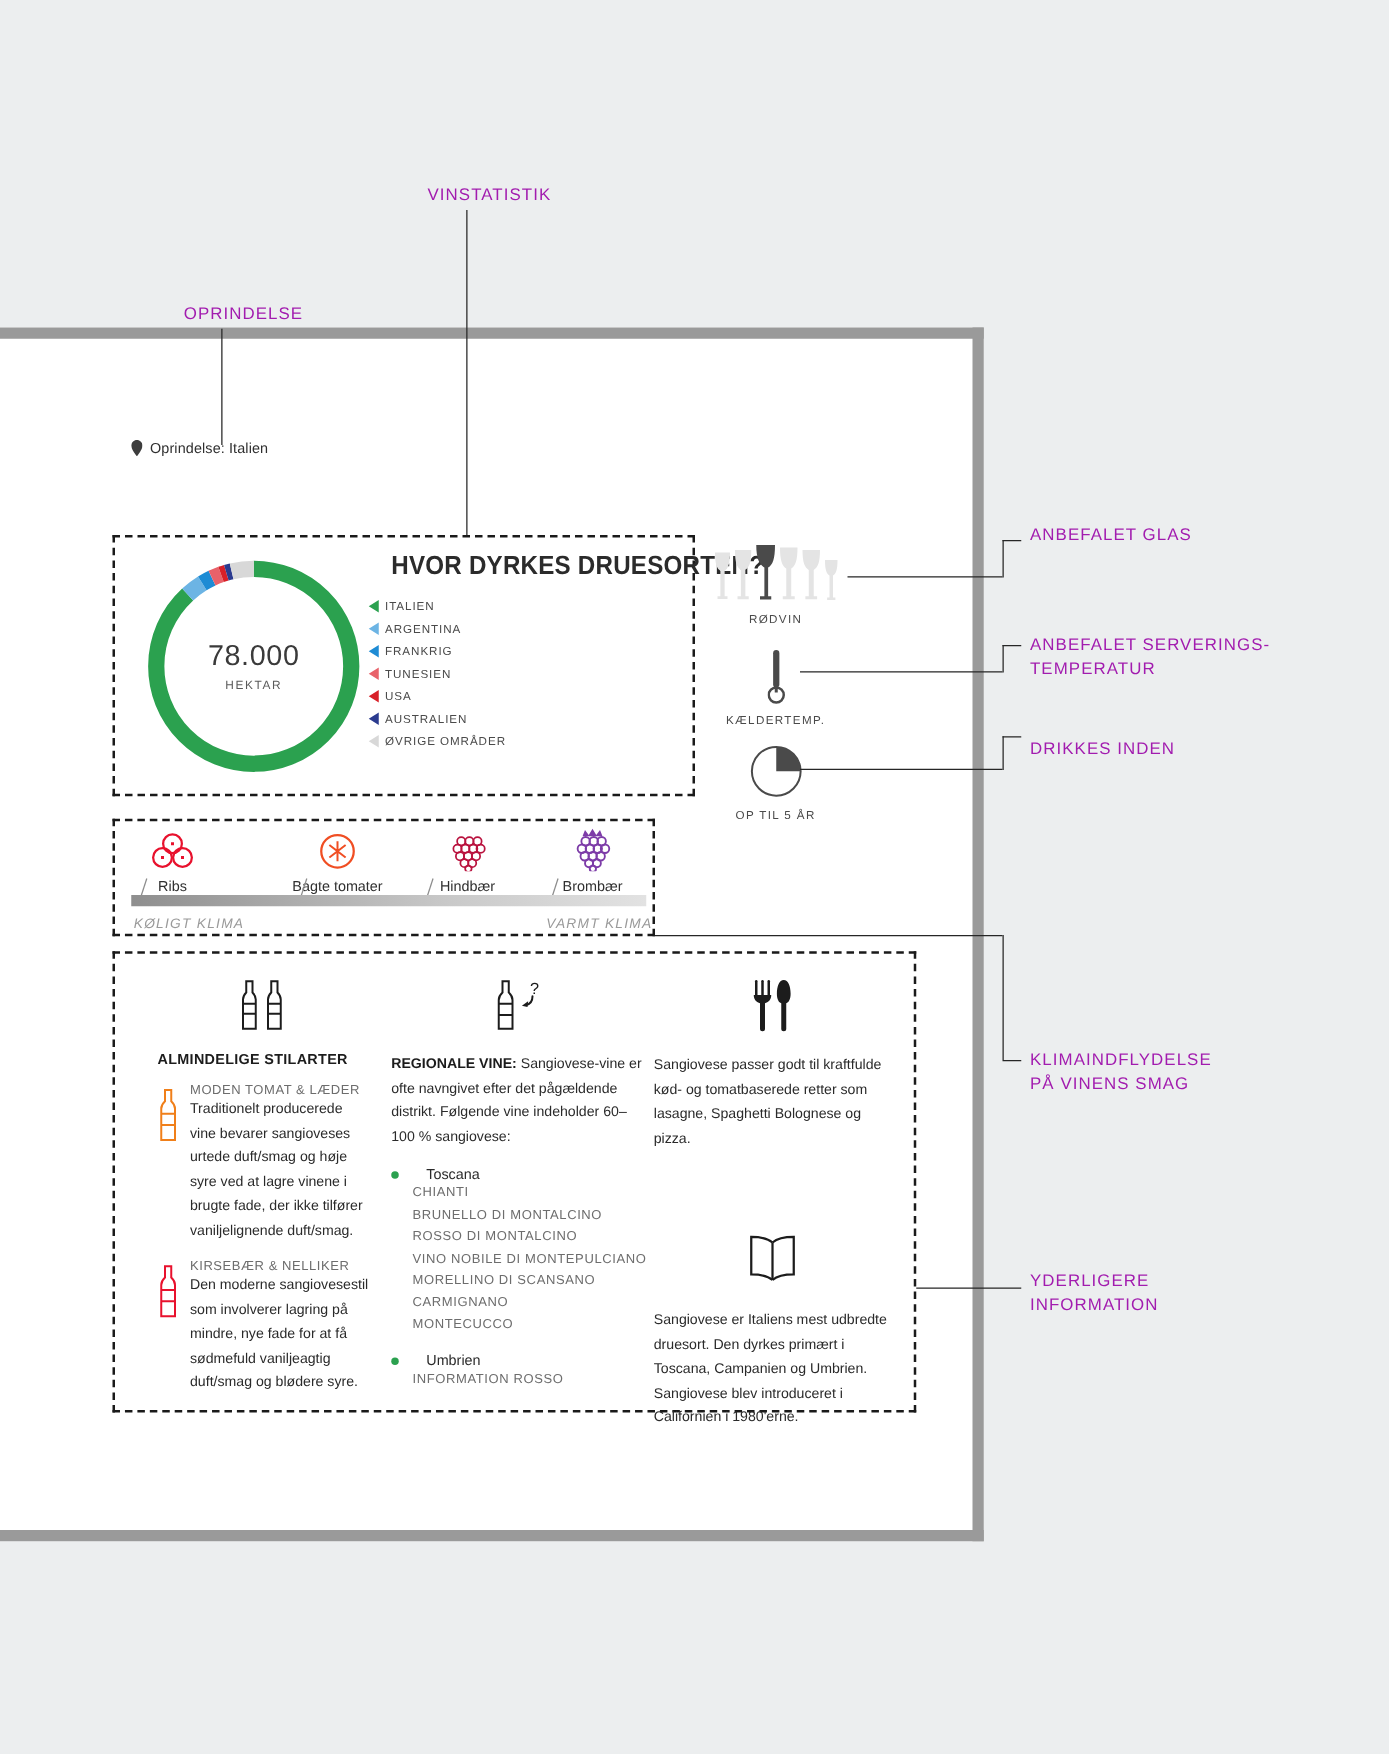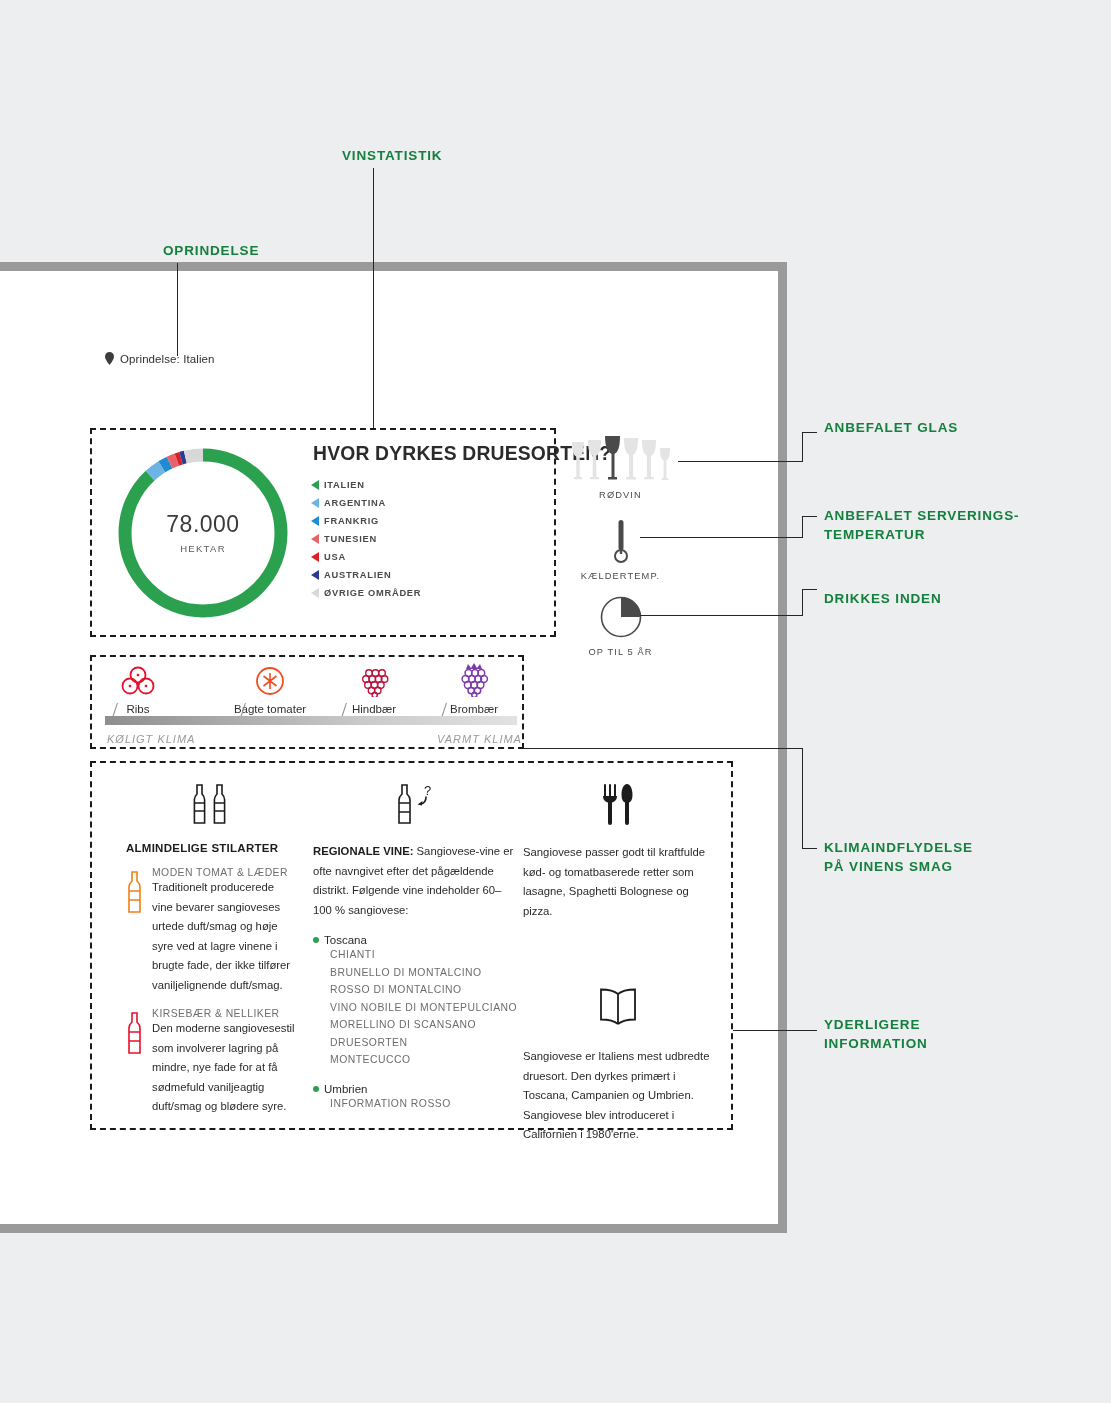--- a/index.html
+++ b/index.html
@@ -20,24 +20,23 @@
     background:#ffffff;
     box-sizing:border-box;
     border-left:none;
   }
 
   
   .callout{
     position:absolute;
     font-size:13.5px;
     letter-spacing:.85px;
-    color:#15803d;
+    color:#a21caf;
     line-height:19px;
     white-space:pre-line;
-    font-weight:bold;
   }
 
   
   .vline{position:absolute;width:1px;background:#262626;}
   .hline{position:absolute;height:1px;background:#262626;}
 
   
   .origin-row{
     position:absolute;left:105px;top:352px;
     display:flex;align-items:flex-end;gap:6px;
@@ -65,21 +64,21 @@
   .donut-num{font-size:23px;color:#3a3a3a;letter-spacing:.5px;line-height:1;}
   .donut-unit{font-size:9.5px;color:#5a5a5a;letter-spacing:1.3px;margin-top:7px;}
 
   
   .donut-title{
     position:absolute;left:313px;top:441px;
     font-size:21px;font-weight:600;color:#2b2b2b;
     letter-spacing:.2px;
     transform:scaleX(.92);transform-origin:left center;
   }
-  .legend{position:absolute;left:311px;top:476px;font-weight:bold;}
+  .legend{position:absolute;left:295px;top:476px;}
   .legend-item{display:flex;align-items:center;height:18px;}
   .legend-tri{
     width:0;height:0;margin-right:5px;
     border-top:5px solid transparent;
     border-bottom:5px solid transparent;
     border-right:8px solid #000;
   }
   .legend-label{font-size:9.3px;letter-spacing:.75px;color:#4a4a4a;}
 
   
@@ -103,36 +102,36 @@
   .col-head{
     font-size:11.5px;font-weight:bold;color:#1c1c1c;letter-spacing:.25px;
     margin-top:14px;
   }
   .body-txt{font-size:11.3px;line-height:19.5px;color:#2a2a2a;}
   .style-block{display:flex;gap:9px;margin-top:13px;}
   .style-ttl{font-size:10.4px;color:#6d6d6d;letter-spacing:.45px;}
   .style-body{font-size:11.3px;line-height:19.5px;color:#2a2a2a;}
   .bold-lead{font-weight:bold;color:#1c1c1c;}
   .region{margin-top:14px;}
-  .region-name{display:flex;align-items:center;gap:5px;font-size:11.5px;color:#2a2a2a;}
+  .region-name{display:flex;align-items:center;gap:22px;font-size:11.5px;color:#2a2a2a;}
   .dot{width:6px;height:6px;border-radius:50%;background:#2BA14F;display:inline-block;}
   .region-list{margin-left:17px;}
   .region-wine{font-size:10.4px;letter-spacing:.5px;color:#6d6d6d;line-height:17.5px;}
 </style>
 </head>
 <body>
 
 <div class="stage">
 
   <div class="grey-frame"></div>
 
   <div class="callout" style="left:342px;top:146px;">VINSTATISTIK</div>
   <div class="vline" style="left:373px;top:168px;height:260px;"></div>
 
-  <div class="callout" style="left:147px;top:241px;margin-left:16px;">OPRINDELSE</div>
+  <div class="callout" style="left:147px;top:241px;">OPRINDELSE</div>
   <div class="vline" style="left:177px;top:263px;height:93px;"></div>
 
   <div class="origin-row">
     <span>
       <svg class="pin" viewBox="0 0 9 13">
           <path d="M4.5 0C2 0 0 2 0 4.5C0 7.6 4.5 13 4.5 13S9 7.6 9 4.5C9 2 7 0 4.5 0Z" fill="#3d3d3d"></path>
         </svg>
     </span>
     <span>Oprindelse: Italien</span>
   </div>
@@ -391,21 +390,21 @@
           <div class="region-name">
             <span class="dot"></span>
             <span>Toscana</span>
           </div>
           <div class="region-list">
             <div class="region-wine">CHIANTI</div>
             <div class="region-wine">BRUNELLO DI MONTALCINO</div>
             <div class="region-wine">ROSSO DI MONTALCINO</div>
             <div class="region-wine">VINO NOBILE DI MONTEPULCIANO</div>
             <div class="region-wine">MORELLINO DI SCANSANO</div>
-            <div class="region-wine">DRUESORTEN</div>
+            <div class="region-wine">CARMIGNANO</div>
             <div class="region-wine">MONTECUCCO</div>
           </div>
         </div>
         <div class="region">
           <div class="region-name">
             <span class="dot"></span>
             <span>Umbrien</span>
           </div>
           <div class="region-list">
             <div class="region-wine">INFORMATION ROSSO</div>

